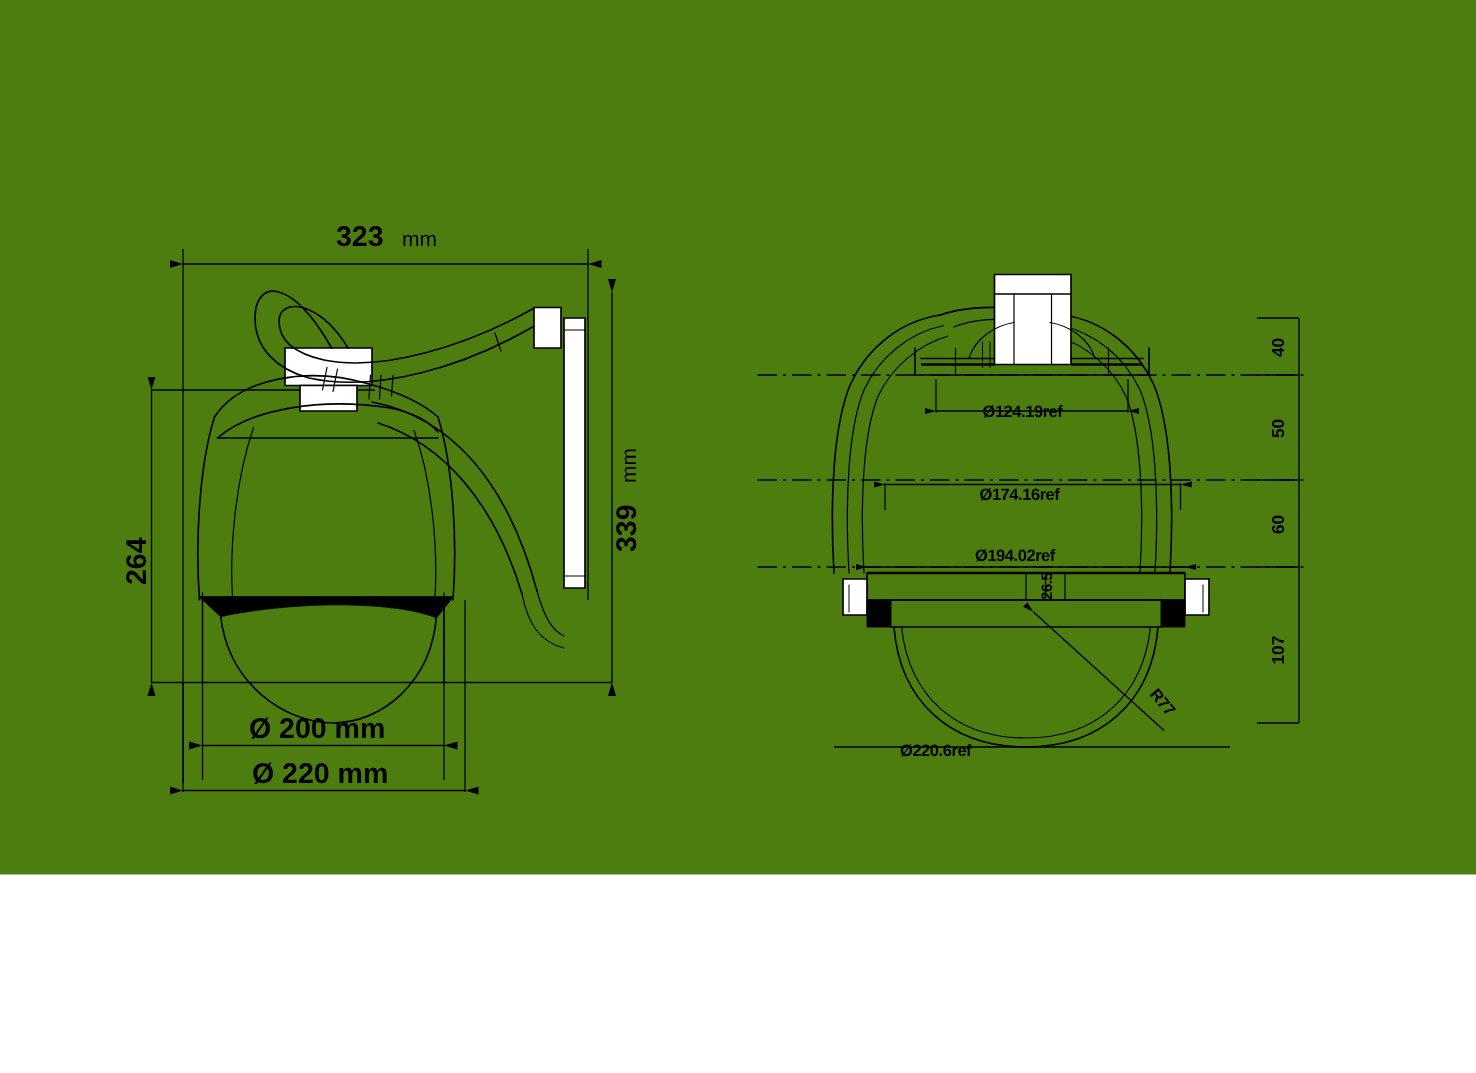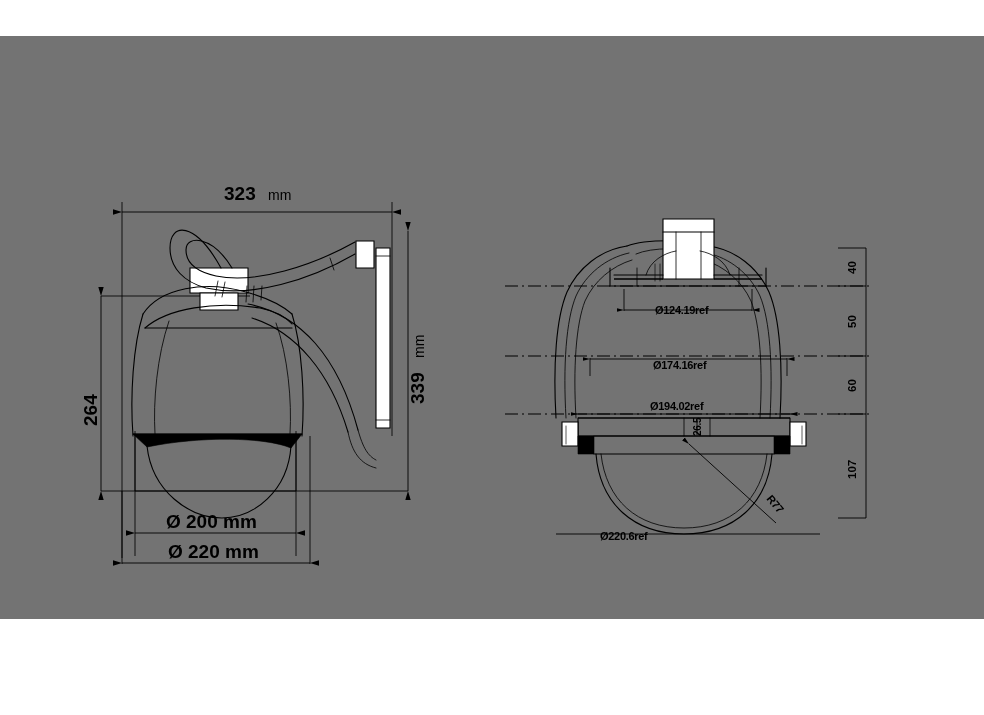--- a/index.html
+++ b/index.html
@@ -11,22 +11,21 @@
   body {
     width: 984px;
     height: 715px;
     font-family: "Liberation Sans", sans-serif;
     overflow: hidden;
   }
   #drawing-sheet {
     position: relative;
     width: 984px;
     height: 583px;
-    background: #737373;
-    margin-top: 36px;
+    background: #4d7c0f;
   }
   svg#tech-drawing {
     display: block;
     width: 984px;
     height: 715px;
   }
   .ln {
     fill: none;
     stroke: #000000;
     stroke-width: 1.1;

